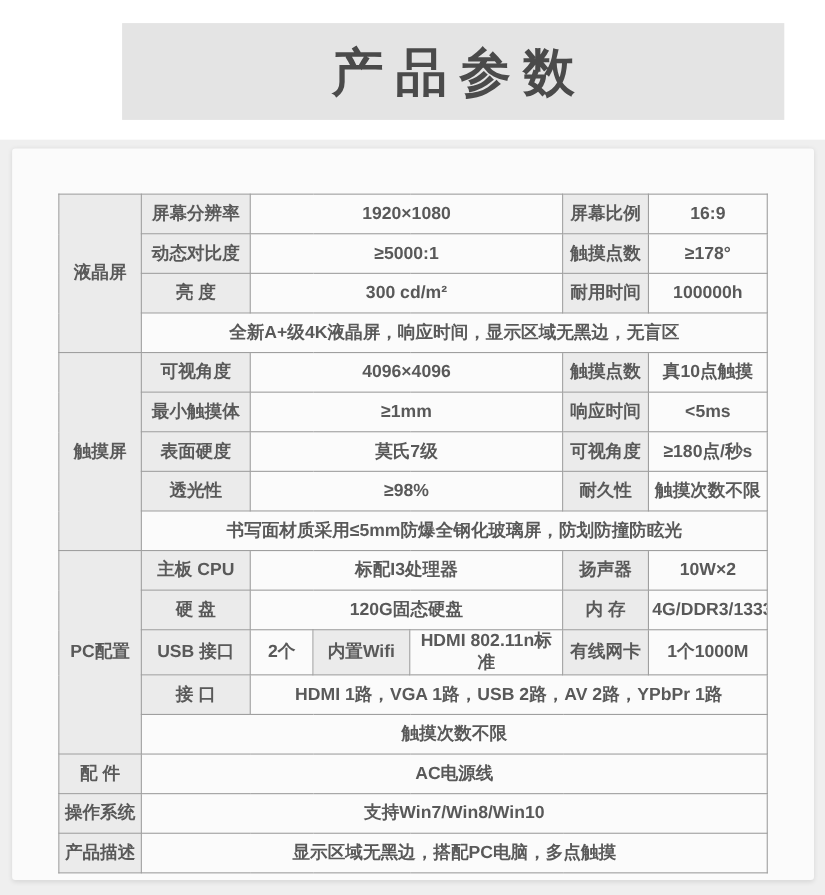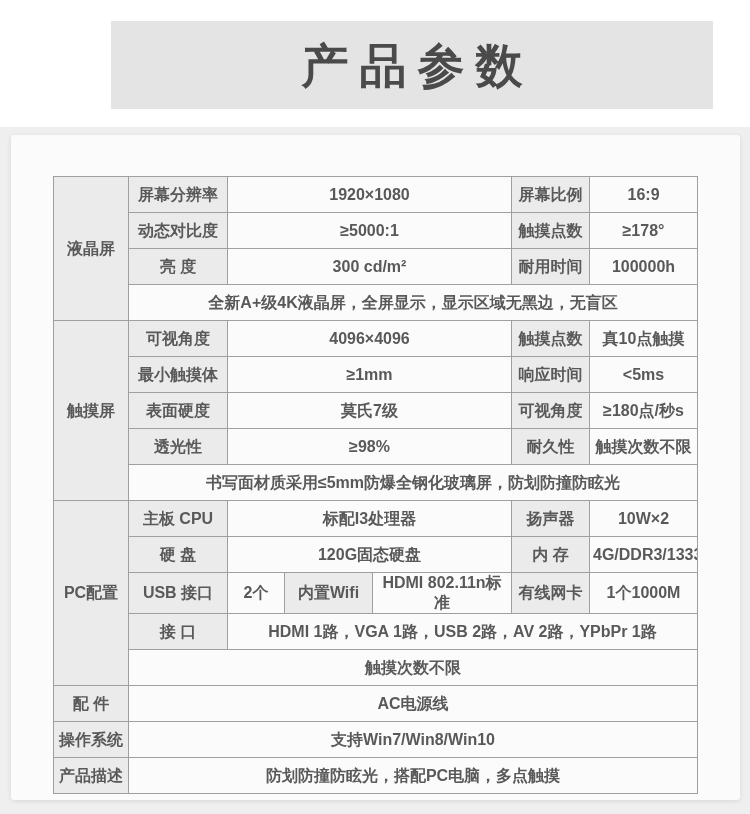--- a/index.html
+++ b/index.html
@@ -94,21 +94,21 @@
           <td class="cell-label">触摸点数</td>
           <td class="cell-value">≥178°</td>
         </tr>
         <tr>
           <td class="cell-label">亮 度</td>
           <td class="cell-value" colspan="3">300 cd/m²</td>
           <td class="cell-label">耐用时间</td>
           <td class="cell-value">100000h</td>
         </tr>
         <tr>
-          <td class="cell-note" colspan="6">全新A+级4K液晶屏，全屏显示，显示区域无黑边，无盲区</td>
+          <td class="cell-note" colspan="6">全新A+级4K液晶屏，响应时间，显示区域无黑边，无盲区</td>
         </tr>
         <tr>
           <td class="cell-cat" rowspan="5">触摸屏</td>
           <td class="cell-label">可视角度</td>
           <td class="cell-value" colspan="3">4096×4096</td>
           <td class="cell-label">触摸点数</td>
           <td class="cell-value">真10点触摸</td>
         </tr>
         <tr>
           <td class="cell-label">最小触摸体</td>
@@ -162,17 +162,17 @@
         <tr>
           <td class="cell-cat">配 件</td>
           <td class="cell-value" colspan="6">AC电源线</td>
         </tr>
         <tr>
           <td class="cell-cat">操作系统</td>
           <td class="cell-value" colspan="6">支持Win7/Win8/Win10</td>
         </tr>
         <tr>
           <td class="cell-cat">产品描述</td>
-          <td class="cell-value" colspan="6">防划防撞防眩光，搭配PC电脑，多点触摸</td>
+          <td class="cell-value" colspan="6">显示区域无黑边，搭配PC电脑，多点触摸</td>
         </tr>
       </tbody>
   </table>
 </div>
 
 </body></html>

